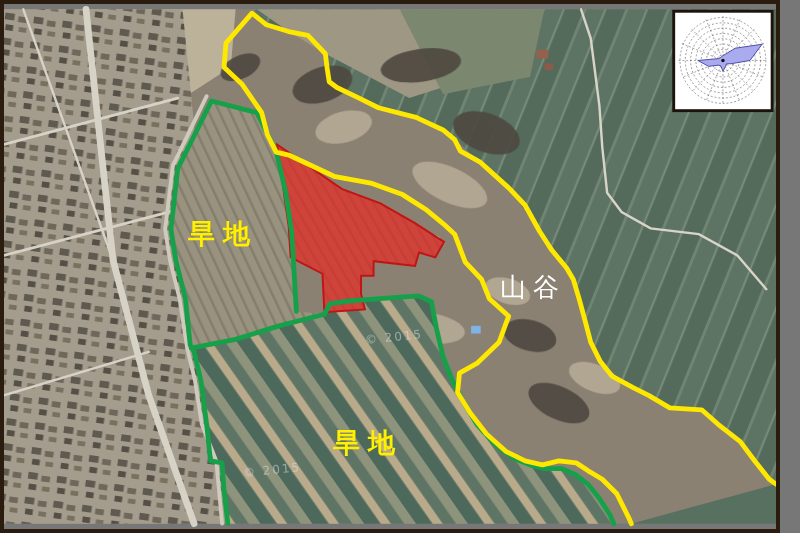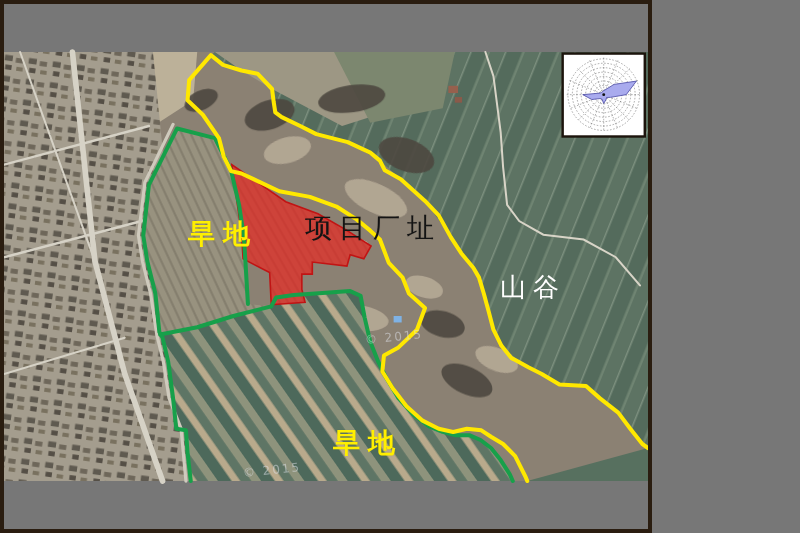--- a/index.html
+++ b/index.html
@@ -1,17 +1,17 @@
 <!DOCTYPE html>
 <html><head>
 <meta charset="utf-8">
 <style>
   html,body{margin:0;padding:0;background:#777;}
   #stage{
-    position:relative;width:652px;height:533px;overflow:hidden;
+    position:relative;width:780px;height:533px;overflow:hidden;
     box-sizing:border-box;border:4px solid #2a1d10;
     font-family:"DejaVu Sans",sans-serif;
     padding-left:20px;
   }
   #stage svg{position:absolute;left:0;top:0;width:100%;height:100%;display:block;}
   .map-label{
     position:absolute;transform:translate(-50%,-50%);
     white-space:nowrap;line-height:1;user-select:none;
     text-shadow:0 0 1px rgba(0,0,0,.15);
   }
@@ -140,19 +140,18 @@
         <line x1="762.6" y1="10.5" x2="727.4" y2="95.5"></line>
         <line x1="702.5" y1="35.4" x2="787.5" y2="70.6"></line>
         <line x1="787.5" y1="35.4" x2="702.5" y2="70.6"></line>
       </g>
       <polygon stroke-width="1" points="773,53 785.6,36.2 757.7,40.3 747.7,46.5 745,48 743.5,49.3 742.2,50.2 740.4,51.1 719,53 730.2,59.1 740.1,57.9 742.7,58.5 745,64 747.7,59.5 748.5,56.5 753.3,56.4" fill="#a9abee" stroke="#4a4aa5"></polygon>
       <circle cx="745" cy="53" r="1.8" fill="#111"></circle>
     </g>
   </svg>
 
   <div class="map-label lbl-yellow" style="left:219px;top:229px;">旱地</div>
-  <div class="map-label lbl-black" style="left:369px;top:223px;">项目厂址</div>
   <div class="map-label lbl-white" style="left:529px;top:283px;">山谷</div>
   <div class="map-label lbl-yellow" style="left:364px;top:438px;">旱地</div>
 
   <div class="watermark" style="left:390px;top:333px;">© 2015</div>
   <div class="watermark" style="left:268px;top:466px;">© 2015</div>
 </div>
 
 </body></html>

